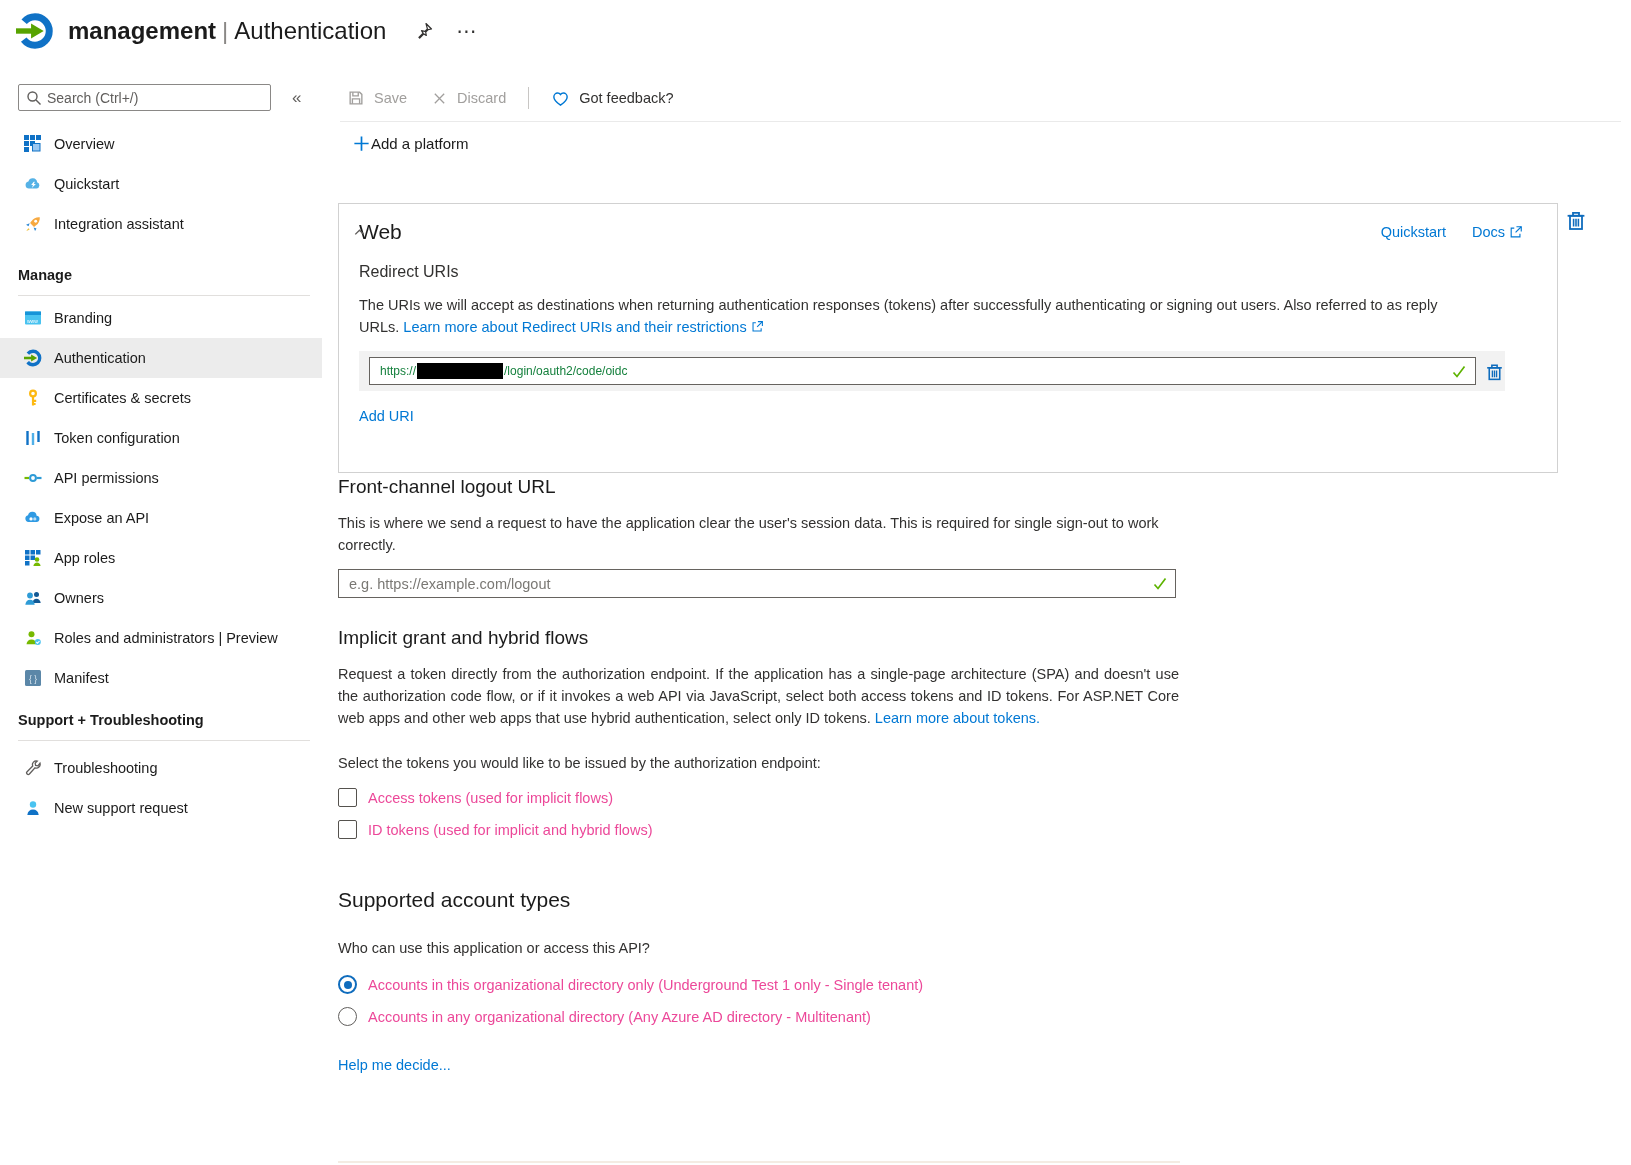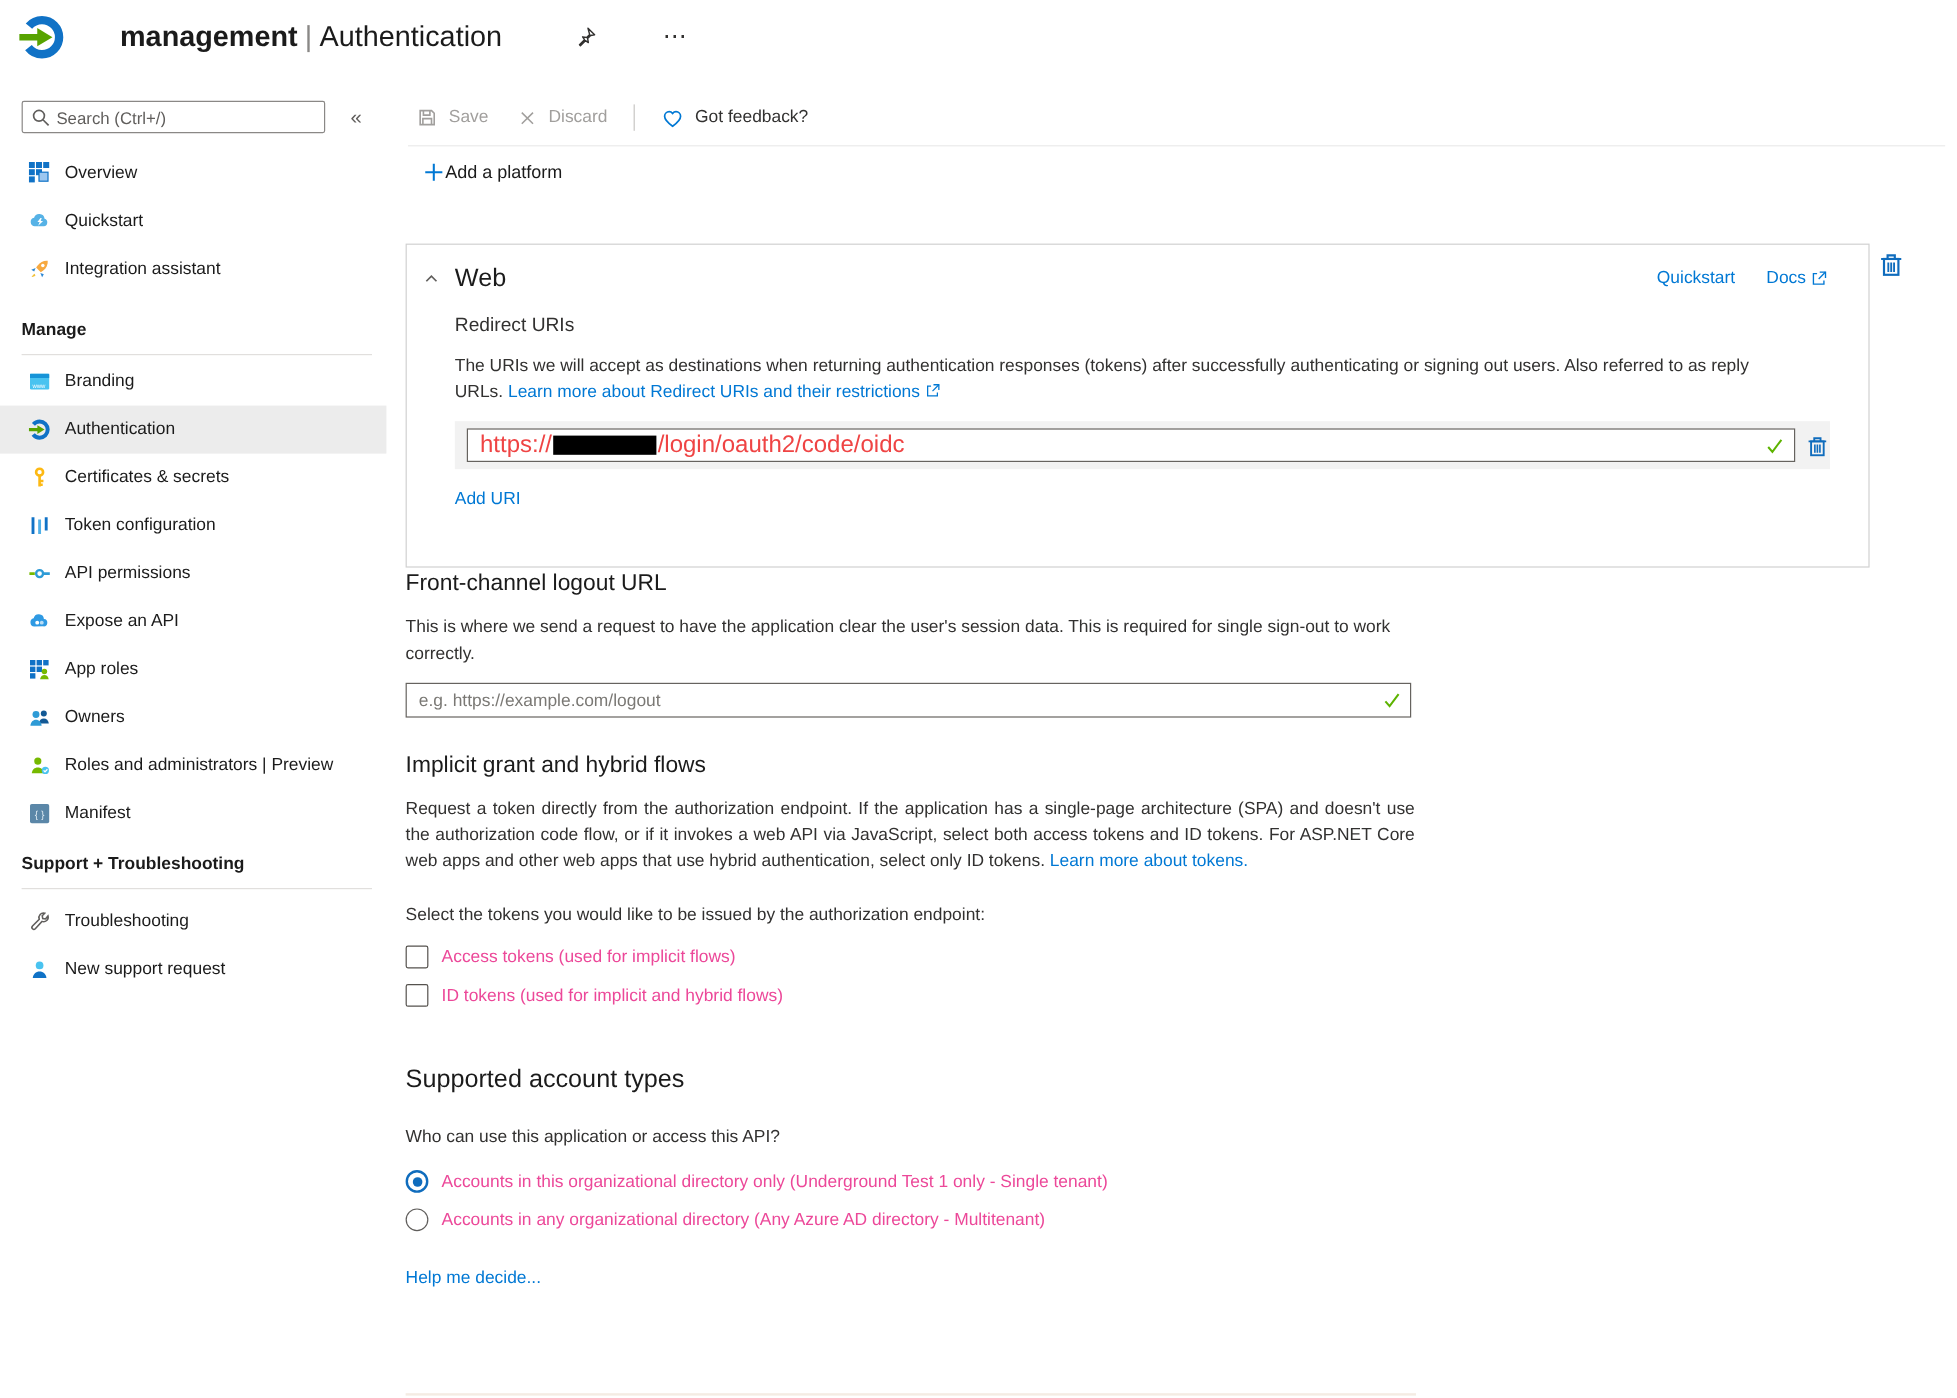--- a/index.html
+++ b/index.html
@@ -1,21 +1,21 @@
 <!DOCTYPE html>
 <html><head>
 <meta charset="utf-8">
 <style>
   * { margin:0; padding:0; box-sizing:border-box; }
   html,body { width:1631px; height:1165px; background:#fff; overflow:hidden;
     font-family:"Liberation Sans","DejaVu Sans",sans-serif; color:#323130; }
   svg { display:block; }
 
   
-  .header { position:absolute; left:0; top:0; width:1631px; height:62px; display:flex; align-items:center;gap:32px; }
+  .header { position:absolute; left:0; top:0; width:1631px; height:62px; display:flex; align-items:center; }
   .app-icon { margin-left:16px; width:38px; height:38px; }
   .title { margin-left:14px; font-size:24px; color:#1b1b1b; white-space:nowrap; }
   .title .bold { font-weight:bold; }
   .title .sep { color:#8a8886; font-weight:300; padding:0 6px; }
   .hd-pin { margin-left:28px; cursor:pointer; }
   .hd-ellipsis { margin-left:22px; font-size:20px; color:#323130; cursor:pointer; line-height:1; }
 
   
   .sidebar { position:absolute; left:0; top:62px; width:330px; height:1103px; background:#fff; }
   .search-row { position:absolute; left:18px; top:22px; width:292px; display:flex; align-items:center; }
@@ -39,33 +39,33 @@
   .toolbar { position:absolute; left:347px; top:84px; height:28px; display:flex; align-items:center; }
   .tb-btn { display:flex; align-items:center; gap:9px; cursor:pointer; font-size:14.5px; }
   .tb-btn.disabled { color:#a19f9d; }
   .tb-sep { width:1px; height:22px; background:#c8c6c4; margin:0 22px; }
   .tb-feedback { color:#323130; }
   .top-divider { position:absolute; left:340px; top:121px; width:1281px; border-top:1px solid #eaeaea; }
   .add-platform { position:absolute; left:352px; top:134px; display:flex; align-items:center; 
      font-size:15px; color:#1b1b1b; cursor:pointer; }
 
   .web-card { position:absolute; left:338px; top:203px; width:1220px; height:270px;
-     border:1px solid #d1d1d1; background:#fff; padding:0 34px 0 40px; }
+     border:1px solid #d1d1d1; background:#fff; padding:0 34px 0 20px; }
   .card-head { display:flex; align-items:center; margin-top:16px; }
   .chev { position:absolute; left:13px; top:21px; cursor:pointer; }
   .card-title { font-size:21px; color:#1b1b1b; }
   .card-links { margin-left:auto; display:flex; align-items:center; gap:26px; }
   a.link, .link { color:#0078d4; text-decoration:none; font-size:14.5px; cursor:pointer; }
   .link-row { display:inline-flex; align-items:center; gap:4px; }
   .redirect-h { margin-top:19px; font-size:16px; color:#323130; }
   .redirect-desc { margin-top:13px; width:1114px; font-size:14.5px; line-height:22px; color:#323130; }
   .uri-row { margin-top:13px; width:1146px; height:40px; background:#f2f2f2; display:flex; align-items:center; }
   .uri-input { position:relative; margin-left:10px; width:1108px; height:28px; background:#fff;
      border:1px solid #66635f; display:flex; align-items:center; padding-left:10px;
-     font-size:20px; color:#ef4444; cursor:text; }
+     font-size:12px; color:#15803d; cursor:text; }
   .redacted { display:inline-block; width:86px; height:16px; background:#000; margin:0 1px; }
   .valid-check { position:absolute; right:8px; top:6px; }
   .uri-trash { margin-left:8px; cursor:pointer; }
   .add-uri { margin-top:17px; font-size:14.5px; }
   .platform-trash { position:absolute; left:1564px; top:208px; cursor:pointer; }
 
   .section { position:absolute; left:338px; width:841px; }
   .sec-h { font-size:19px; font-weight:400; color:#1b1b1b; }
   .sec-h.big { font-size:21px; }
   .sec-p { margin-top:14px; font-size:14.5px; line-height:22px; color:#323130; }

